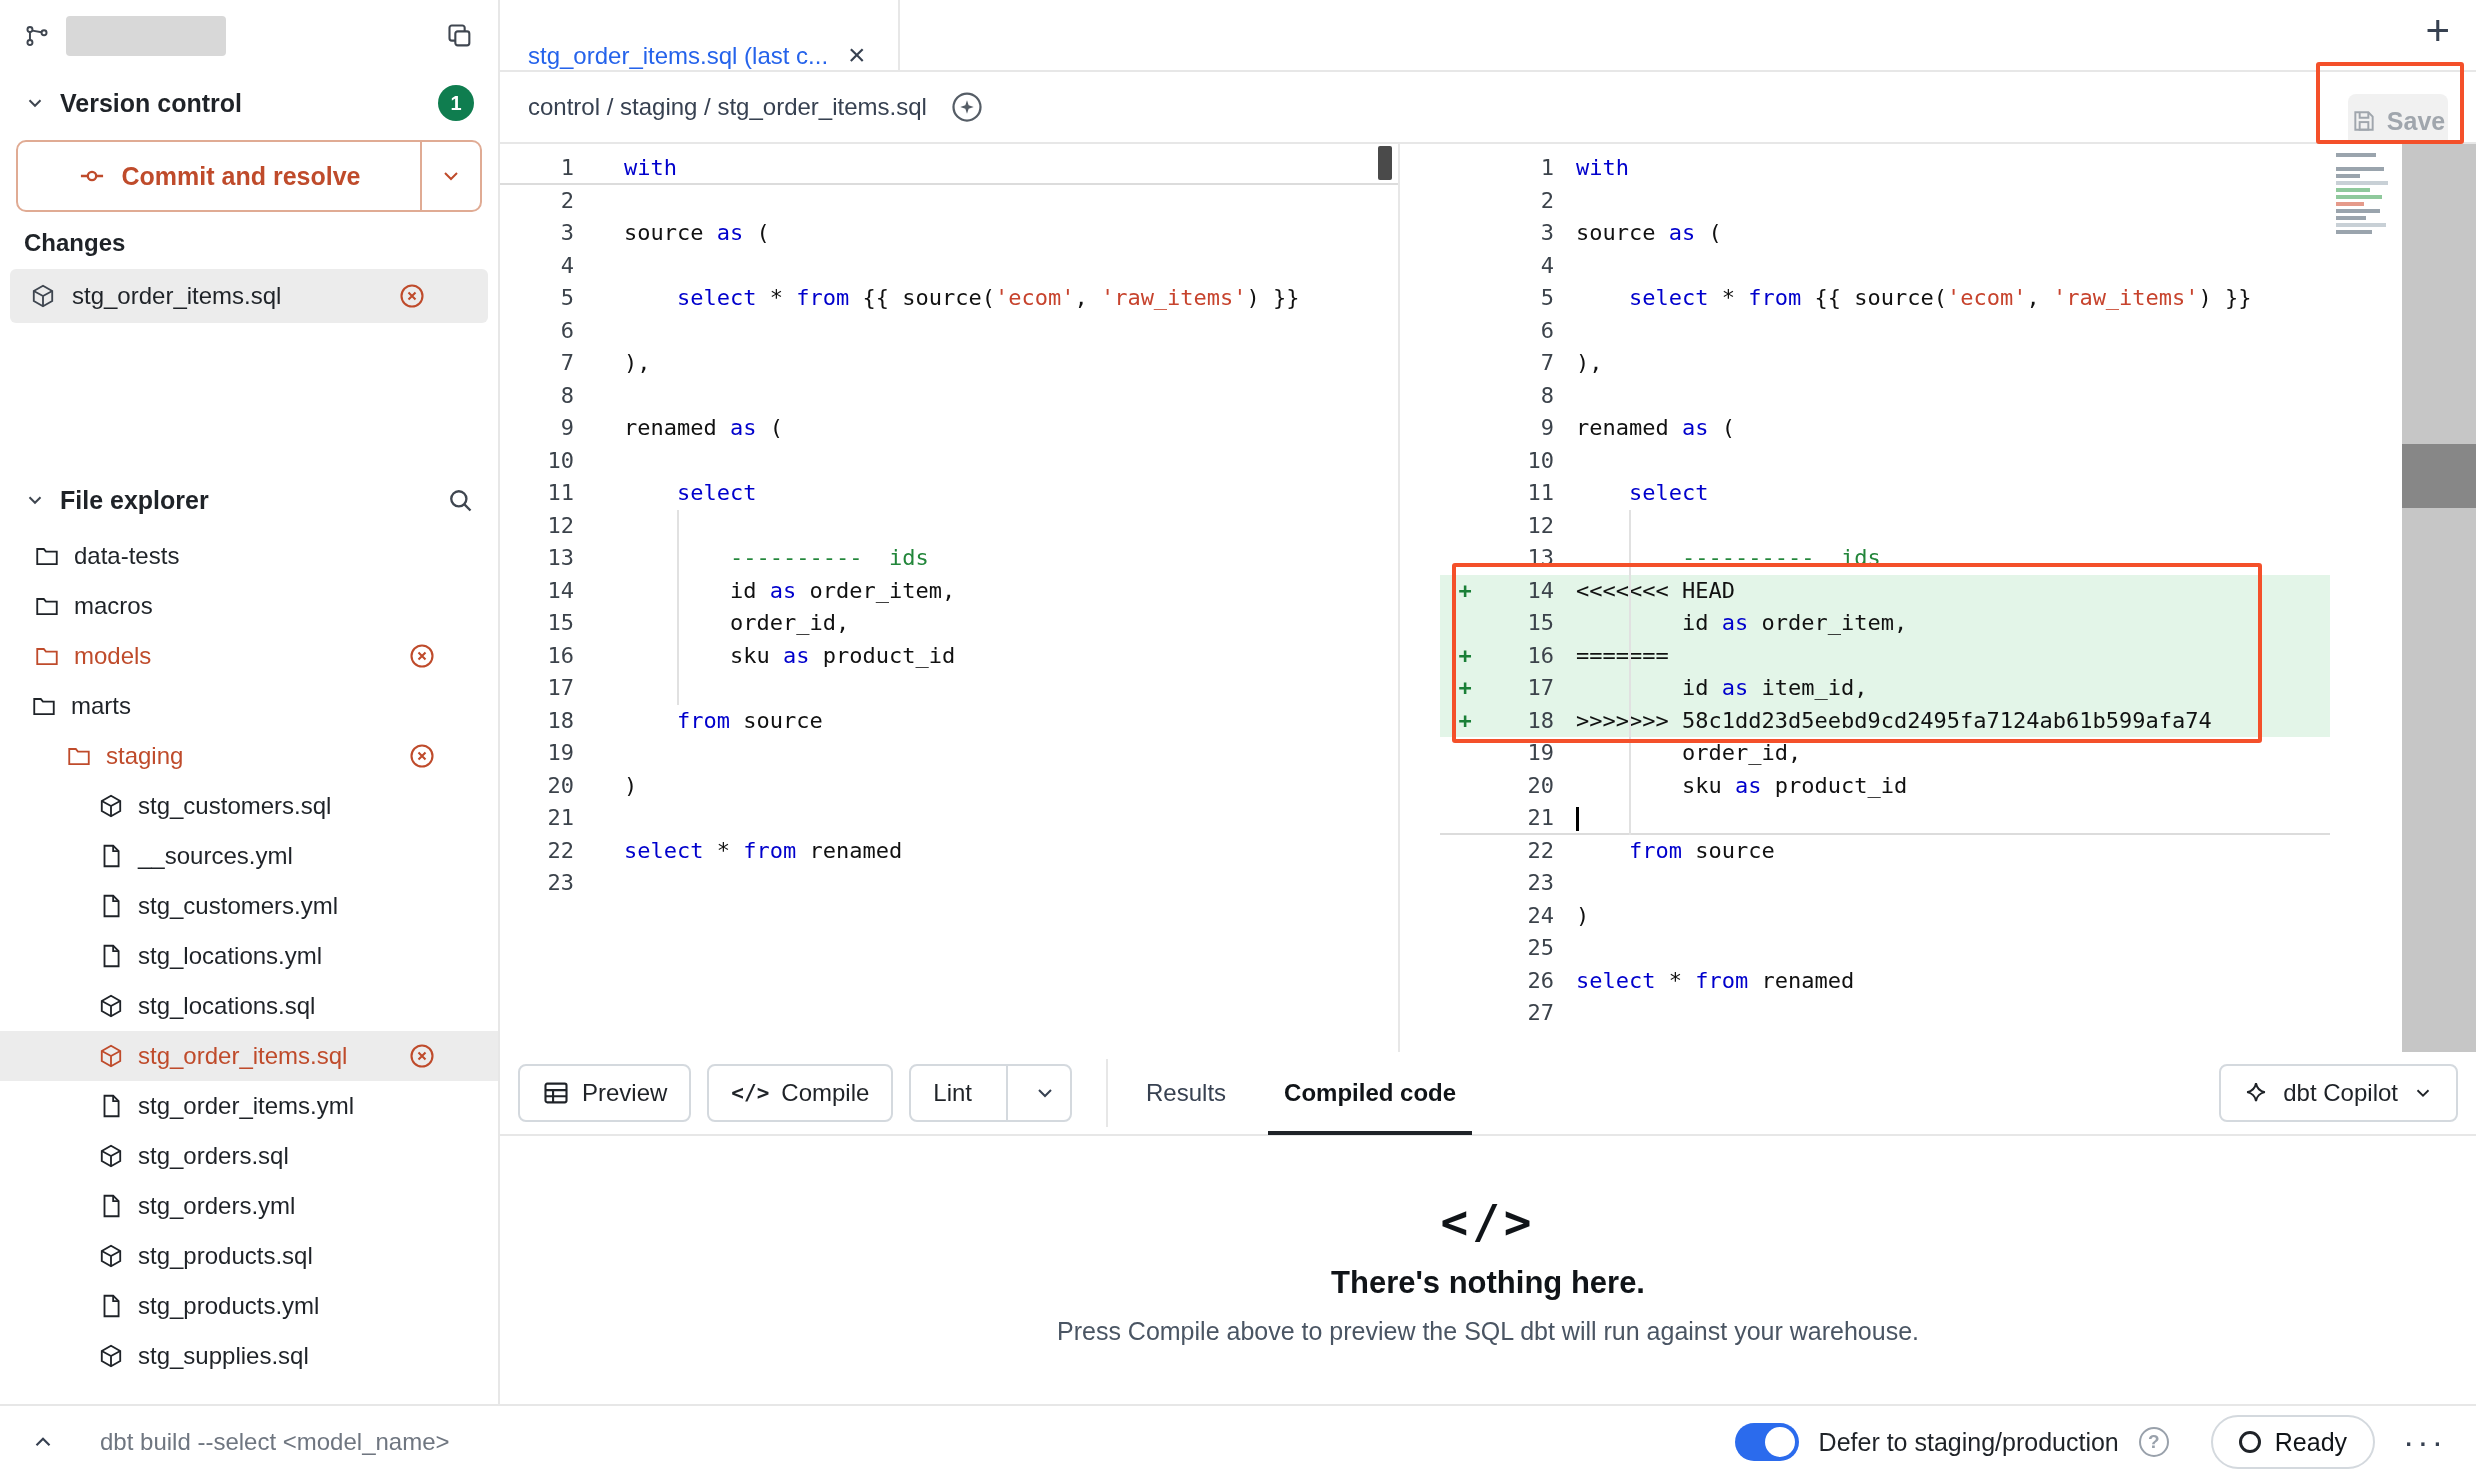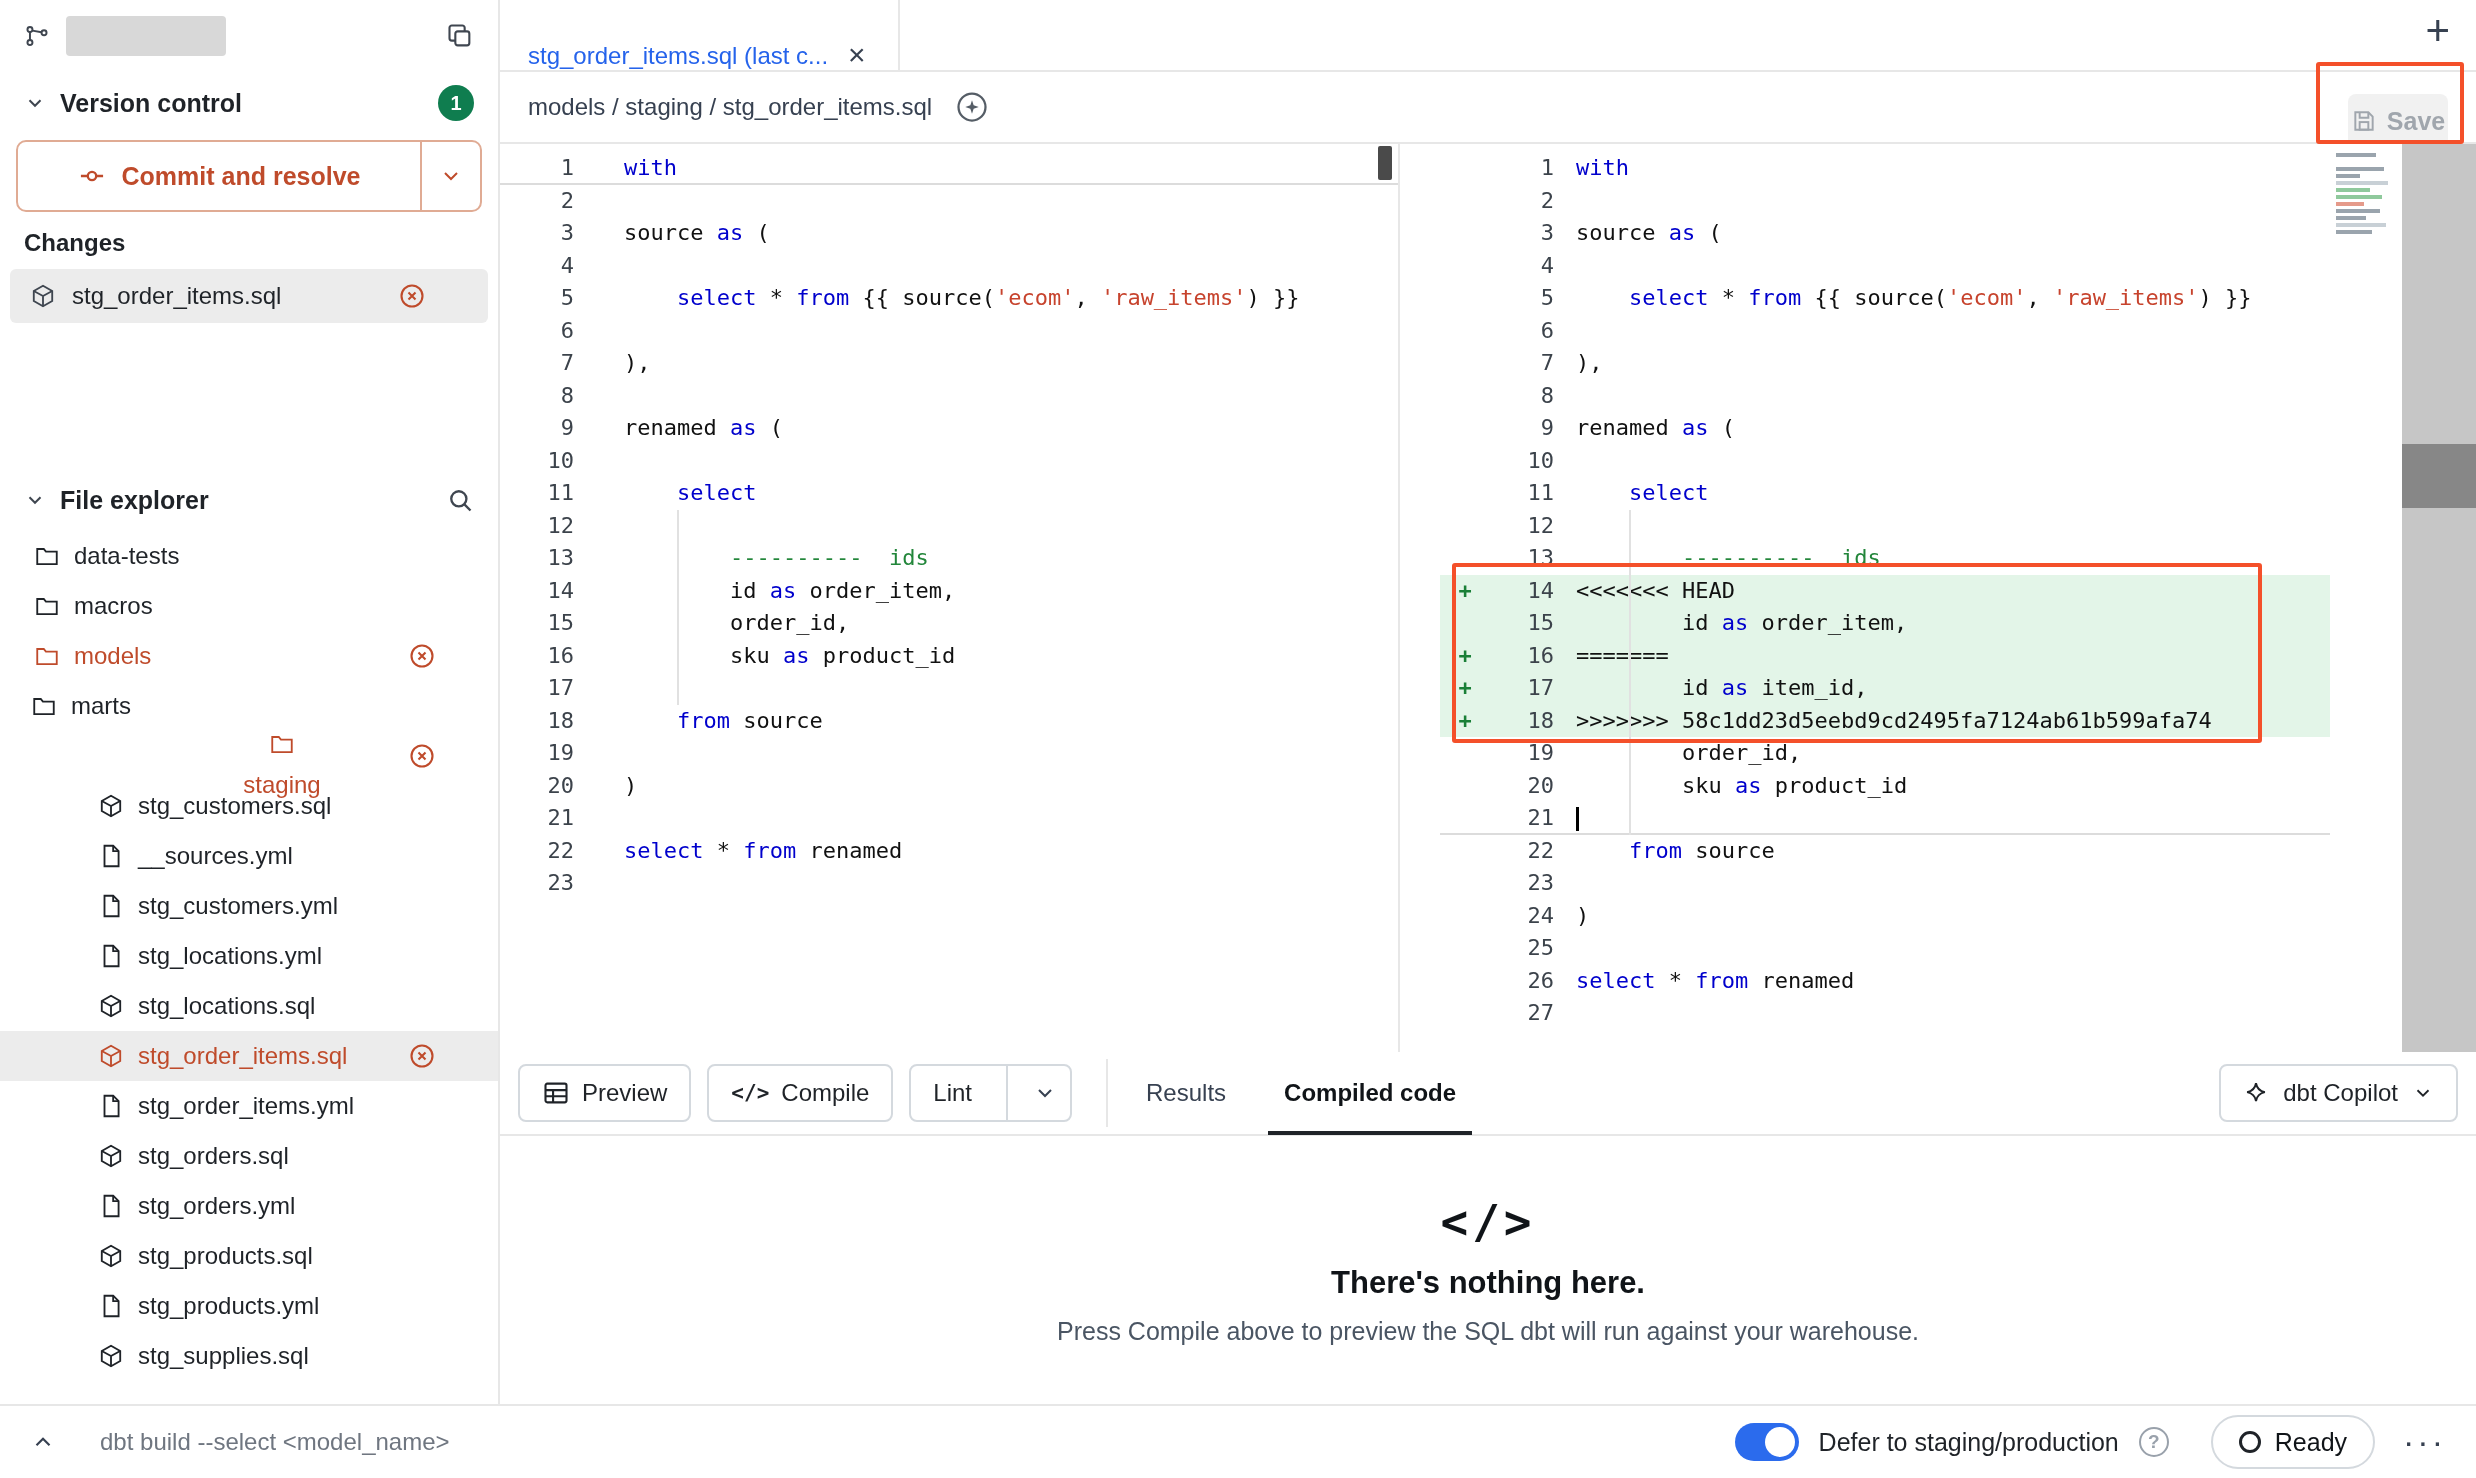--- a/index.html
+++ b/index.html
@@ -215,21 +215,21 @@
         </span>
       </div>
       <div class="file-row" style="padding-left: 31px;">
         <span class="icon">
           <svg viewBox="0 0 24 24" width="26" height="26" fill="none" stroke="currentColor" stroke-width="1.7">
             <path d="M3 5.5h6l2 2.5h10v11.5H3z"></path>
           </svg>
         </span>
         <span class="file-label">marts</span>
       </div>
-      <div class="file-row accent" style="padding-left: 66px; flex-direction: column;">
+      <div class="file-row accent" style="padding-left: 66px;">
         <span class="icon">
           <svg viewBox="0 0 24 24" width="26" height="26" fill="none" stroke="currentColor" stroke-width="1.7">
             <path d="M3 5.5h6l2 2.5h10v11.5H3z"></path>
           </svg>
         </span>
         <span class="file-label">staging</span>
         <span class="icon x">
           <svg viewBox="0 0 24 24" width="28" height="28" fill="none" stroke="#bf4b2b" stroke-width="1.8">
             <circle cx="12" cy="12" r="9"></circle>
             <path d="M9 9l6 6M15 9l-6 6"></path>
@@ -355,21 +355,21 @@
 
 <div class="tabbar">
   <div class="tab">
     <span class="tab-title">stg_order_items.sql (last c...</span>
     <span class="tab-close">×</span>
   </div>
   <span class="newtab">+</span>
 </div>
 
 <div class="crumbbar">
-  <span>models / staging / stg_order_items.sql</span>
+  <span>control / staging / stg_order_items.sql</span>
   <span class="crumb-icon">
     <svg viewBox="0 0 24 24" width="36" height="36" fill="none" stroke="currentColor" stroke-width="1.5">
         <circle cx="12" cy="12" r="9"></circle>
         <path d="M12 7.5l1.1 3.4 3.4 1.1-3.4 1.1L12 16.5l-1.1-3.4-3.4-1.1 3.4-1.1z" fill="currentColor" stroke="none"></path>
       </svg>
   </span>
   <div class="save-btn">
     <span class="icon">
       <svg viewBox="0 0 24 24" width="26" height="26" fill="none" stroke="currentColor" stroke-width="1.8">
           <path d="M4 4h12l4 4v12H4z"></path>

